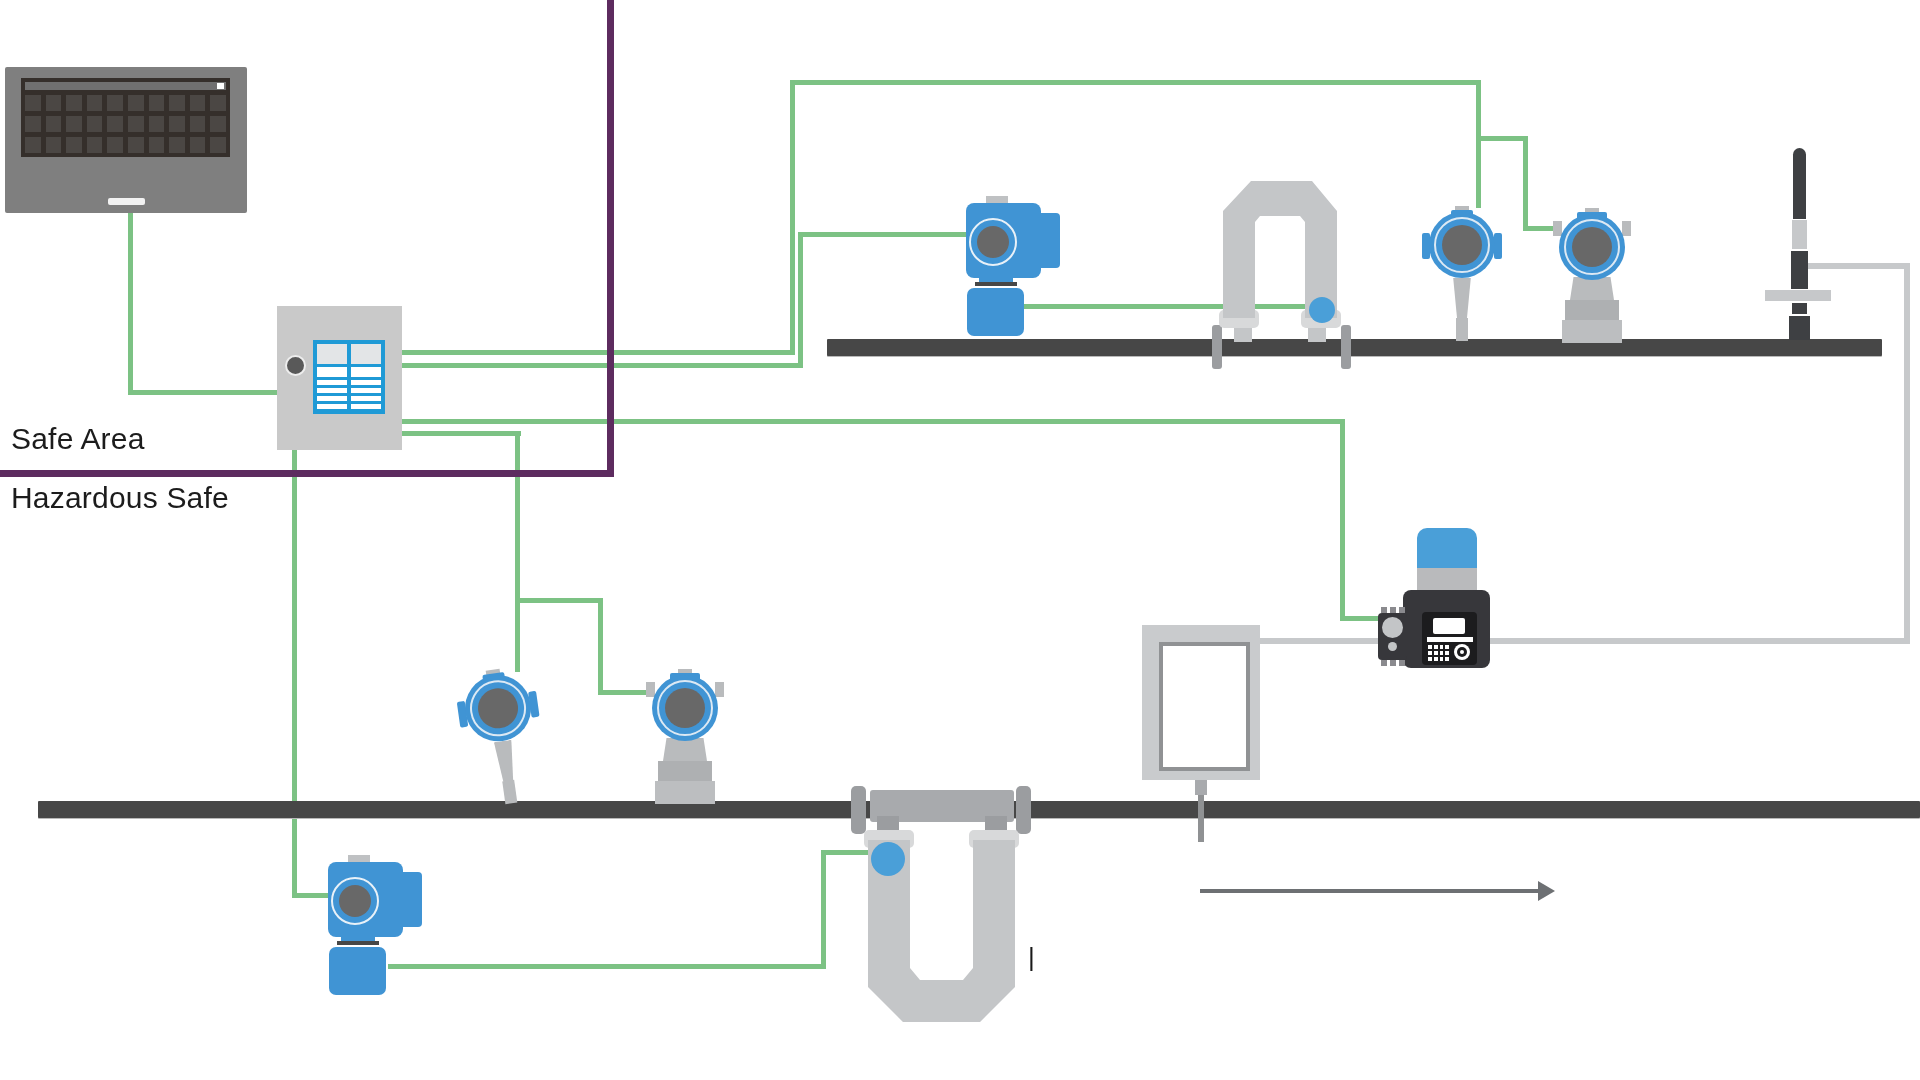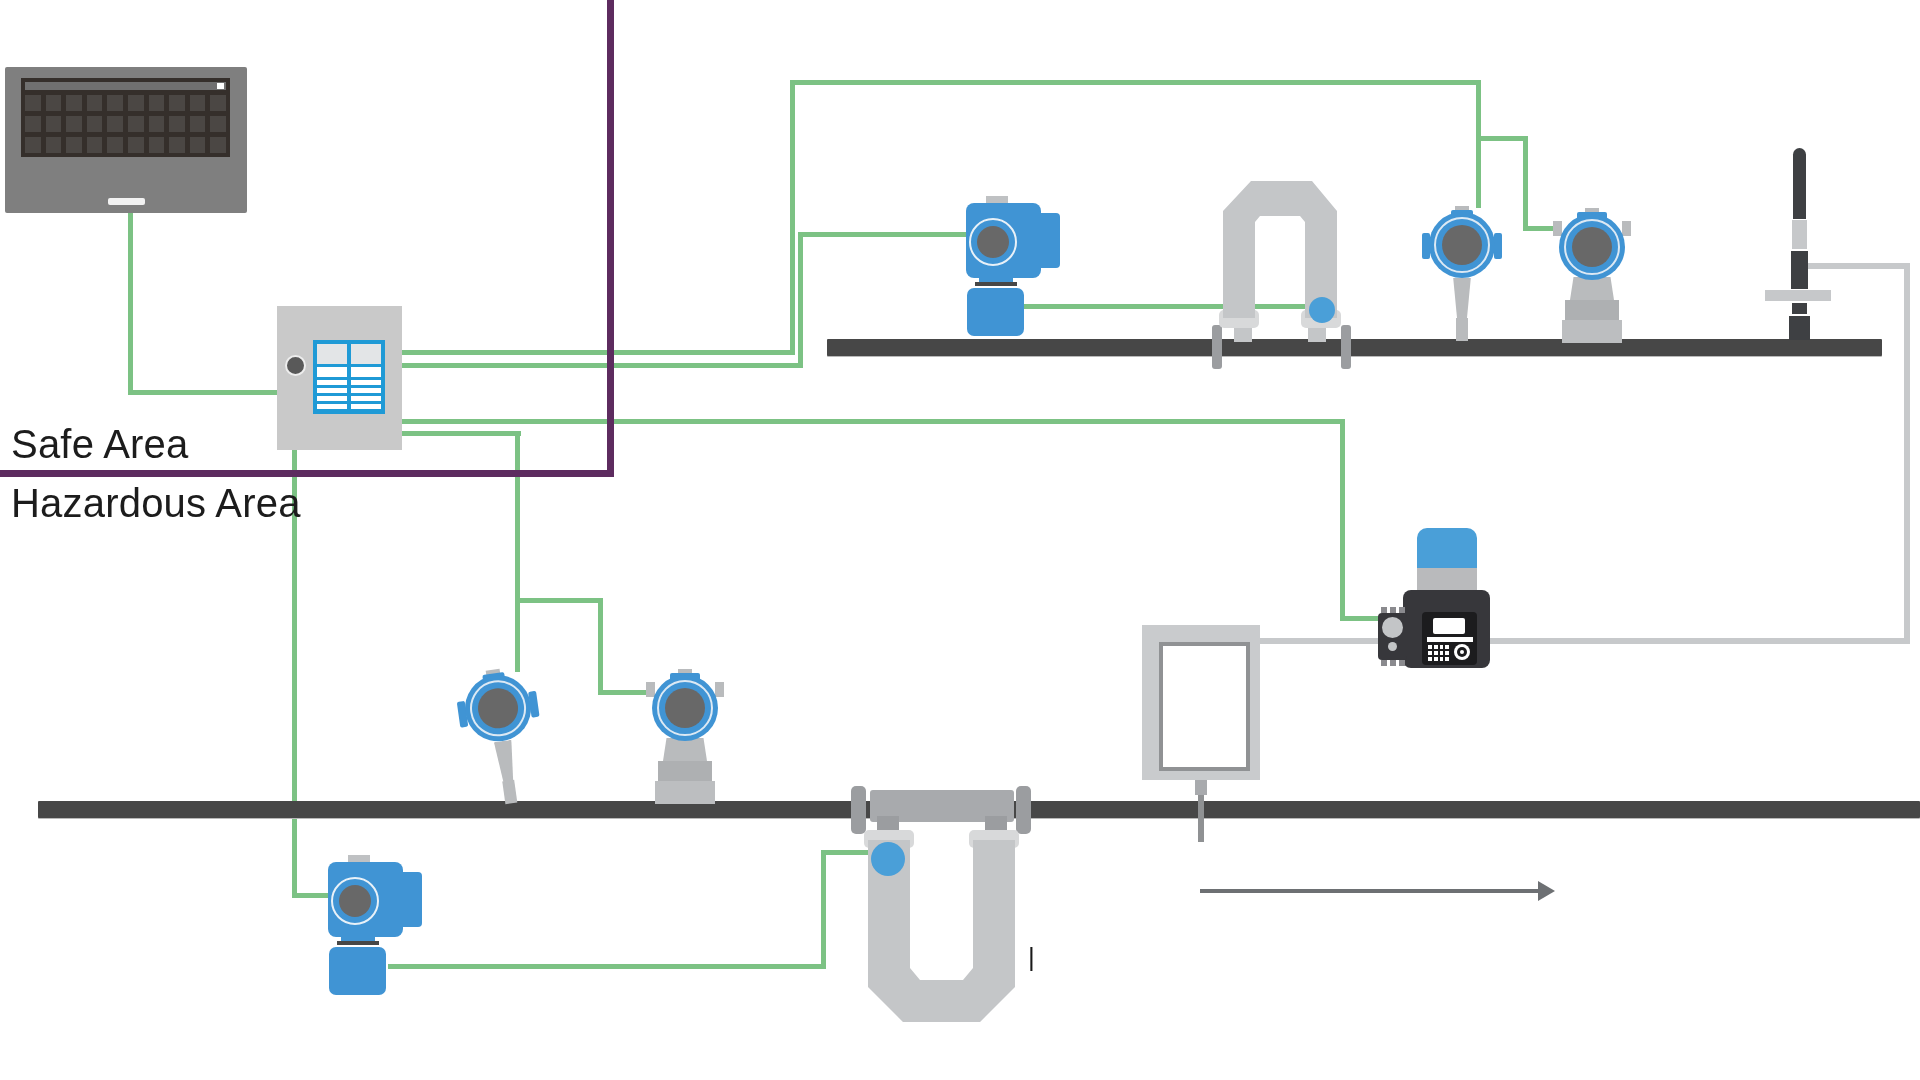--- a/index.html
+++ b/index.html
@@ -6,21 +6,21 @@
   #stage{position:relative;width:1920px;height:1080px;background:#ffffff;overflow:hidden;
          font-family:"Liberation Sans",sans-serif;}
   
   .gline{position:absolute;background:#7cc284;z-index:1;}
   .grayline{position:absolute;background:#c7c9cb;z-index:1;}
   .pline{position:absolute;background:#5d2b5f;z-index:2;}
   
   .pipe{position:absolute;background:#474747;height:17px;z-index:3;border-radius:1px;box-shadow:0 1px 0 #b9b9b9;}
   .dev{position:absolute;z-index:4;}
   
-  .arealabel{position:absolute;z-index:5;color:#1c1c1c;font-size:40px;letter-spacing:0.2px;}
+  .arealabel{position:absolute;z-index:5;color:#1c1c1c;font-size:30px;letter-spacing:0.2px;}
   
   .mon-frame{position:absolute;left:0;top:0;width:242px;height:146px;background:#7f7f7f;border-radius:2px;}
   .mon-screen{position:absolute;left:16px;top:11px;width:209px;height:79px;background:#352f2b;}
   .mon-topbar{position:absolute;left:4px;top:4px;width:201px;height:8px;background:#707070;}
   .mon-sq{position:absolute;right:2px;top:1px;width:7px;height:6px;background:#ffffff;}
   .mon-keys{position:absolute;left:4px;top:17px;width:201px;height:58px;display:grid;
             grid-template-columns:repeat(10,1fr);grid-template-rows:repeat(3,1fr);gap:5px;}
   .mon-keys div{background:#4b4744;}
   .mon-slot{position:absolute;left:103px;top:131px;width:37px;height:7px;background:#f2f2f2;border-radius:2px;}
   
@@ -135,21 +135,21 @@
   <div class="grayline" style="left:1490px;top:638px;width:420px;height:6px;"></div>
   <div class="grayline" style="left:1260px;top:638px;width:120px;height:6px;"></div>
 
   <div class="pline" style="left:0;top:470px;width:614px;height:7px;"></div>
   <div class="pline" style="left:607px;top:0;width:7px;height:477px;"></div>
 
   <div class="pipe" style="left:827px;top:339px;width:1055px;"></div>
   <div class="pipe" style="left:38px;top:801px;width:1882px;"></div>
 
   <div class="arealabel" style="left:11px;top:422px;">Safe Area</div>
-  <div class="arealabel" style="left:11px;top:481px;">Hazardous Area</div>
+  <div class="arealabel" style="left:11px;top:481px;">Hazardous Safe</div>
 
   <div class="dev" style="left:5px;top:67px;width:242px;height:146px;">
     <div class="mon-frame">
       <div class="mon-screen">
         <div class="mon-topbar">
           <div class="mon-sq"></div>
         </div>
         <div class="mon-keys">
           <div></div>
             <div></div>

